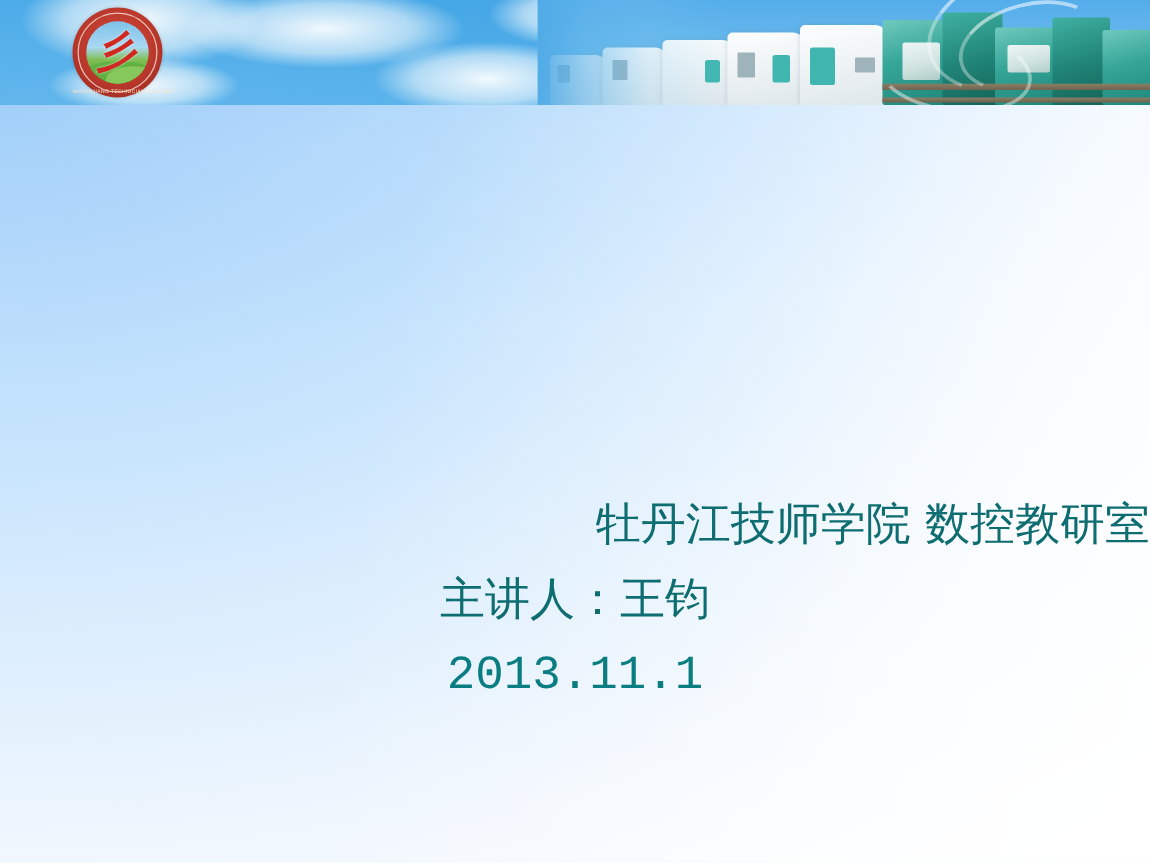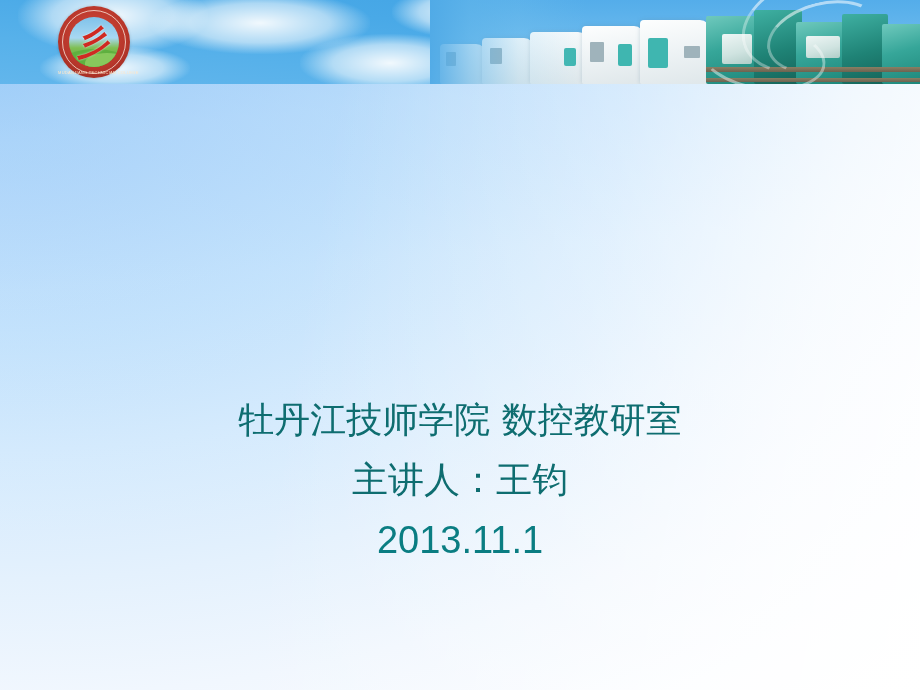--- a/index.html
+++ b/index.html
@@ -253,31 +253,32 @@
     width: 920px;
     text-align: center;
     white-space: nowrap;
   }
   .line-org {
     top: 398px;
     font-family: "DejaVu Serif", serif;
     font-size: 36px;
     color: #0e6d70;
     line-height: 1.2;
+    text-align: right;
   }
   .line-speaker {
     top: 458px;
     font-family: "DejaVu Serif", serif;
     font-size: 36px;
     color: #0e6d70;
     line-height: 1.2;
   }
   .line-date {
     top: 518px;
-    font-family: Liberation Sans, sans-serif;
+    font-family: Liberation Mono, monospace;
     font-size: 38px;
     color: #0a7d82;
     line-height: 1.2;
   }
 </style>
 </head>
 <body>
 
 <div id="slide">
 

